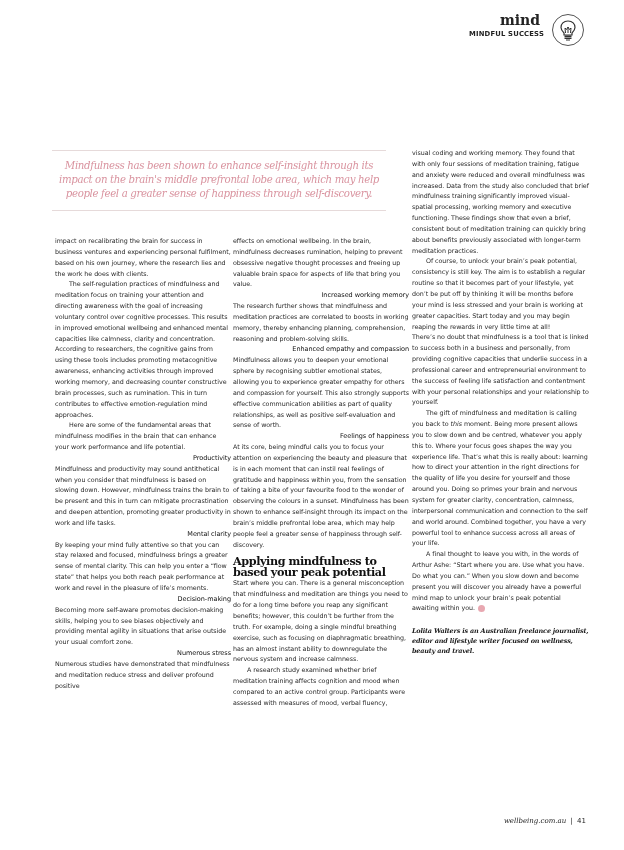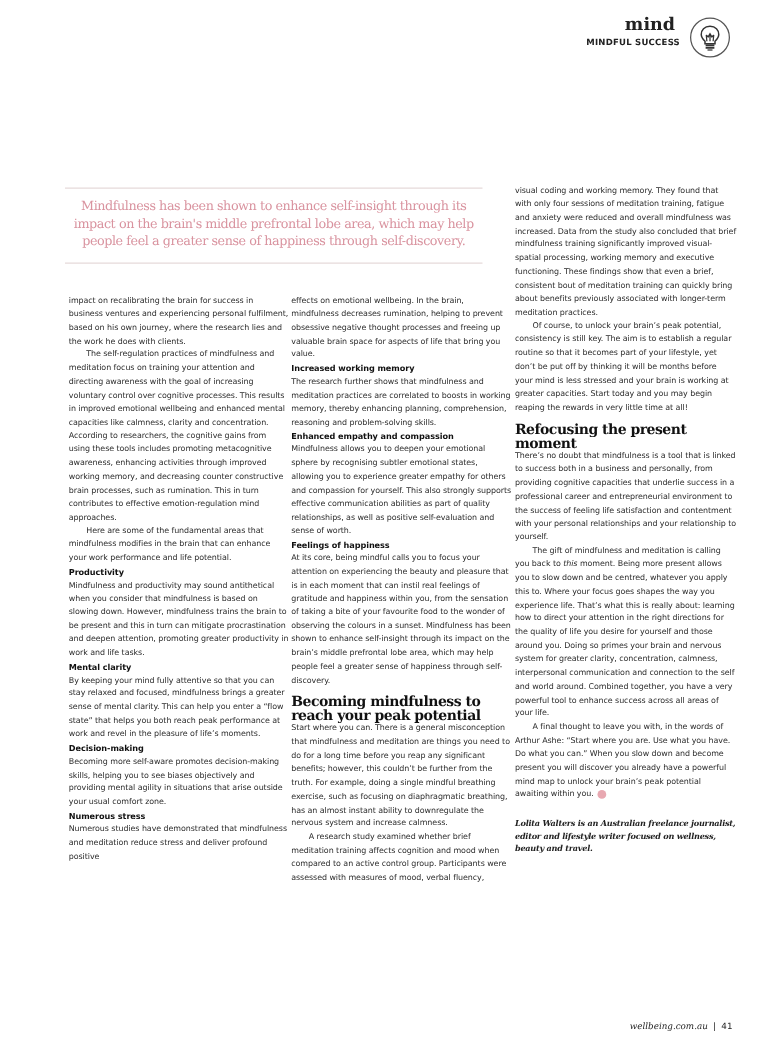--- a/index.html
+++ b/index.html
@@ -2,25 +2,25 @@
 <html><head>
   <meta charset="utf-8">
   <style>
     html, body { margin: 0; padding: 0; background: #ffffff; }
     body { width: 624px; height: 850px; position: relative; overflow: hidden; font-family: "DejaVu Sans", sans-serif; color: #2a2a2a; }
     .header { position: absolute; right: 40px; top: 12px; text-align: right; }
     .section-name { font-family: "DejaVu Serif", serif; font-size: 14px; font-weight: bold; color: #222; line-height: 16px; margin-right: 44px; }
     .section-sub { font-family: "DejaVu Sans", sans-serif; font-size: 6.8px; font-weight: bold; letter-spacing: 0.2px; color: #222; margin-right: 40px; margin-top: 2px; }
     .bulb { position: absolute; right: 0; top: 2px; width: 30px; height: 30px; border: 1.2px solid #555; border-radius: 50%; display: flex; align-items: center; justify-content: center; }
     .pullquote { position: absolute; left: 52px; top: 150px; width: 334px; border-top: 1px solid #e6dada; border-bottom: 1px solid #e6dada; padding: 8px 0 9px; text-align: center; }
-    .pullquote p { margin: 0; font-family: "DejaVu Serif", serif; font-size: 10.2px; line-height: 14px; color: #d9939f; letter-spacing: -0.35px; }
+    .pullquote p { margin: 0; font-family: "DejaVu Serif", serif; font-style: italic; font-size: 10.2px; line-height: 14px; color: #d9939f; letter-spacing: -0.35px; }
     .col { position: absolute; font-family: "DejaVu Sans", sans-serif; font-size: 6.35px; line-height: 10.85px; color: #2b2b2b; letter-spacing: -0.05px; }
     .col p { margin: 0; }
     .col p.indent { text-indent: 14px; }
-    .col h4 { margin: 0; font-size: 6.5px; font-weight: bold; color: #111; line-height: 10.85px; }
+    .col h4 { margin: 0; font-size: 6.5px; font-weight: normal; color: #111; line-height: 10.85px; text-align: right; }
     .col h3 { margin: 6px 0 0 0; font-family: "DejaVu Serif", serif; font-size: 11.2px; font-weight: bold; line-height: 11px; color: #111; letter-spacing: -0.4px; }
     .col1 { left: 55px; top: 236px; width: 176px; }
     .col2 { left: 233px; top: 236px; width: 176px; }
     .col3 { left: 412px; top: 148px; width: 177px; }
     .endmark { display: inline-block; width: 7px; height: 7px; border-radius: 50%; background: #e8a8b1; vertical-align: middle; margin-left: 3px; }
     .bio { margin-top: 12px !important; font-family: "DejaVu Serif", serif; font-style: italic; font-weight: bold; font-size: 6.5px; line-height: 10px; color: #222; letter-spacing: -0.2px; }
     .footer { position: absolute; right: 38px; top: 817px; font-size: 7px; color: #222; }
     .footer .site { font-family: "DejaVu Serif", serif; font-style: italic; font-weight: normal; }
     .footer .sep { margin: 0 2px; }
     .footer .page { font-family: "DejaVu Sans", sans-serif; font-weight: normal; }
@@ -62,29 +62,28 @@
 </div>
 
 <div class="col col2">
   <p>effects on emotional wellbeing. In the brain, mindfulness decreases rumination, helping to prevent obsessive negative thought processes and freeing up valuable brain space for aspects of life that bring you value.</p>
   <h4>Increased working memory</h4>
   <p>The research further shows that mindfulness and meditation practices are correlated to boosts in working memory, thereby enhancing planning, comprehension, reasoning and problem-solving skills.</p>
   <h4>Enhanced empathy and compassion</h4>
   <p>Mindfulness allows you to deepen your emotional sphere by recognising subtler emotional states, allowing you to experience greater empathy for others and compassion for yourself. This also strongly supports effective communication abilities as part of quality relationships, as well as positive self-evaluation and sense of worth.</p>
   <h4>Feelings of happiness</h4>
   <p>At its core, being mindful calls you to focus your attention on experiencing the beauty and pleasure that is in each moment that can instil real feelings of gratitude and happiness within you, from the sensation of taking a bite of your favourite food to the wonder of observing the colours in a sunset. Mindfulness has been shown to enhance self-insight through its impact on the brain’s middle prefrontal lobe area, which may help people feel a greater sense of happiness through self-discovery.</p>
-  <h3>Becoming mindfulness to reach your peak potential</h3>
+  <h3>Applying mindfulness to based your peak potential</h3>
   <p>Start where you can. There is a general misconception that mindfulness and meditation are things you need to do for a long time before you reap any significant benefits; however, this couldn’t be further from the truth. For example, doing a single mindful breathing exercise, such as focusing on diaphragmatic breathing, has an almost instant ability to downregulate the nervous system and increase calmness.</p>
   <p class="indent">A research study examined whether brief meditation training affects cognition and mood when compared to an active control group. Participants were assessed with measures of mood, verbal fluency,</p>
 </div>
 
 <div class="col col3">
   <p>visual coding and working memory. They found that with only four sessions of meditation training, fatigue and anxiety were reduced and overall mindfulness was increased. Data from the study also concluded that brief mindfulness training significantly improved visual-spatial processing, working memory and executive functioning. These findings show that even a brief, consistent bout of meditation training can quickly bring about benefits previously associated with longer-term meditation practices.</p>
   <p class="indent">Of course, to unlock your brain’s peak potential, consistency is still key. The aim is to establish a regular routine so that it becomes part of your lifestyle, yet don’t be put off by thinking it will be months before your mind is less stressed and your brain is working at greater capacities. Start today and you may begin reaping the rewards in very little time at all!</p>
-  <h3>Refocusing the present moment</h3>
   <p>There’s no doubt that mindfulness is a tool that is linked to success both in a business and personally, from providing cognitive capacities that underlie success in a professional career and entrepreneurial environment to the success of feeling life satisfaction and contentment with your personal relationships and your relationship to yourself.</p>
   <p class="indent"><span>The gift of mindfulness and meditation is calling you back to </span><em class="it">this</em><span> moment. Being more present allows you to slow down and be centred, whatever you apply this to. Where your focus goes shapes the way you experience life. That’s what this is really about: learning how to direct your attention in the right directions for the quality of life you desire for yourself and those around you. Doing so primes your brain and nervous system for greater clarity, concentration, calmness, interpersonal communication and connection to the self and world around. Combined together, you have a very powerful tool to enhance success across all areas of your life.</span></p>
   <p class="indent"><span>A final thought to leave you with, in the words of Arthur Ashe: “Start where you are. Use what you have. Do what you can.” When you slow down and become present you will discover you already have a powerful mind map to unlock your brain’s peak potential awaiting within you.</span><span class="endmark"></span></p>
   <p class="bio">Lolita Walters is an Australian freelance journalist, editor and lifestyle writer focused on wellness, beauty and travel.</p>
 </div>
 
 <div class="footer">
   <span class="site">wellbeing.com.au</span>
   <span class="sep">|</span>
   <span class="page">41</span>

